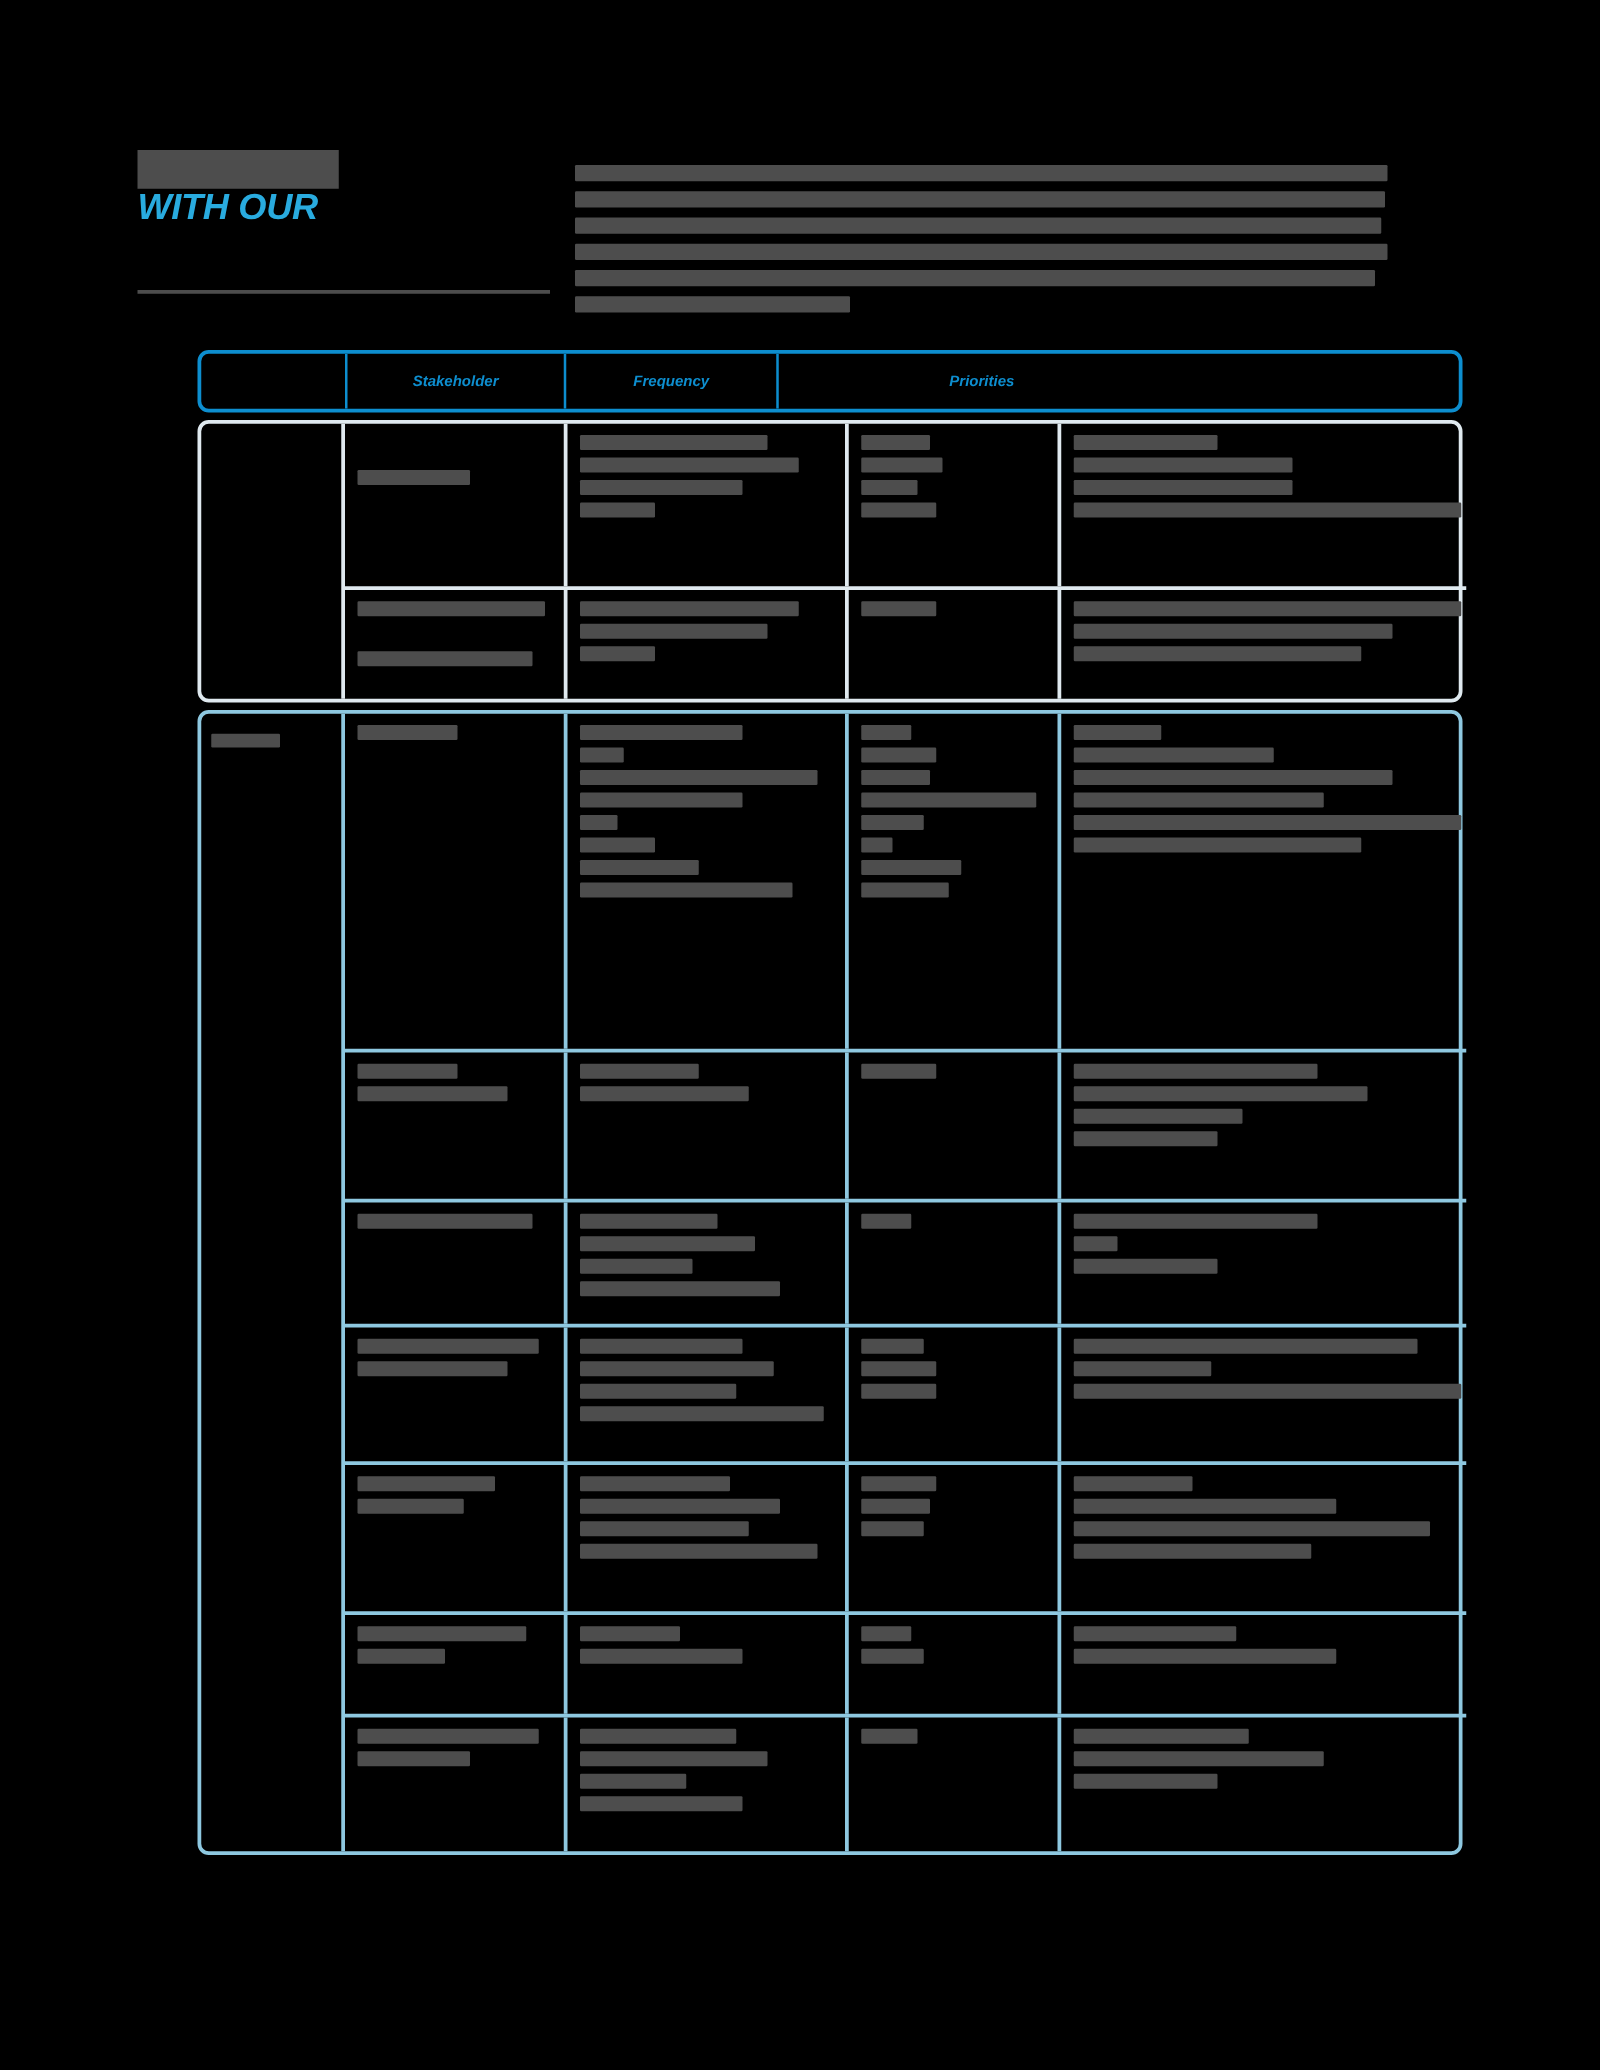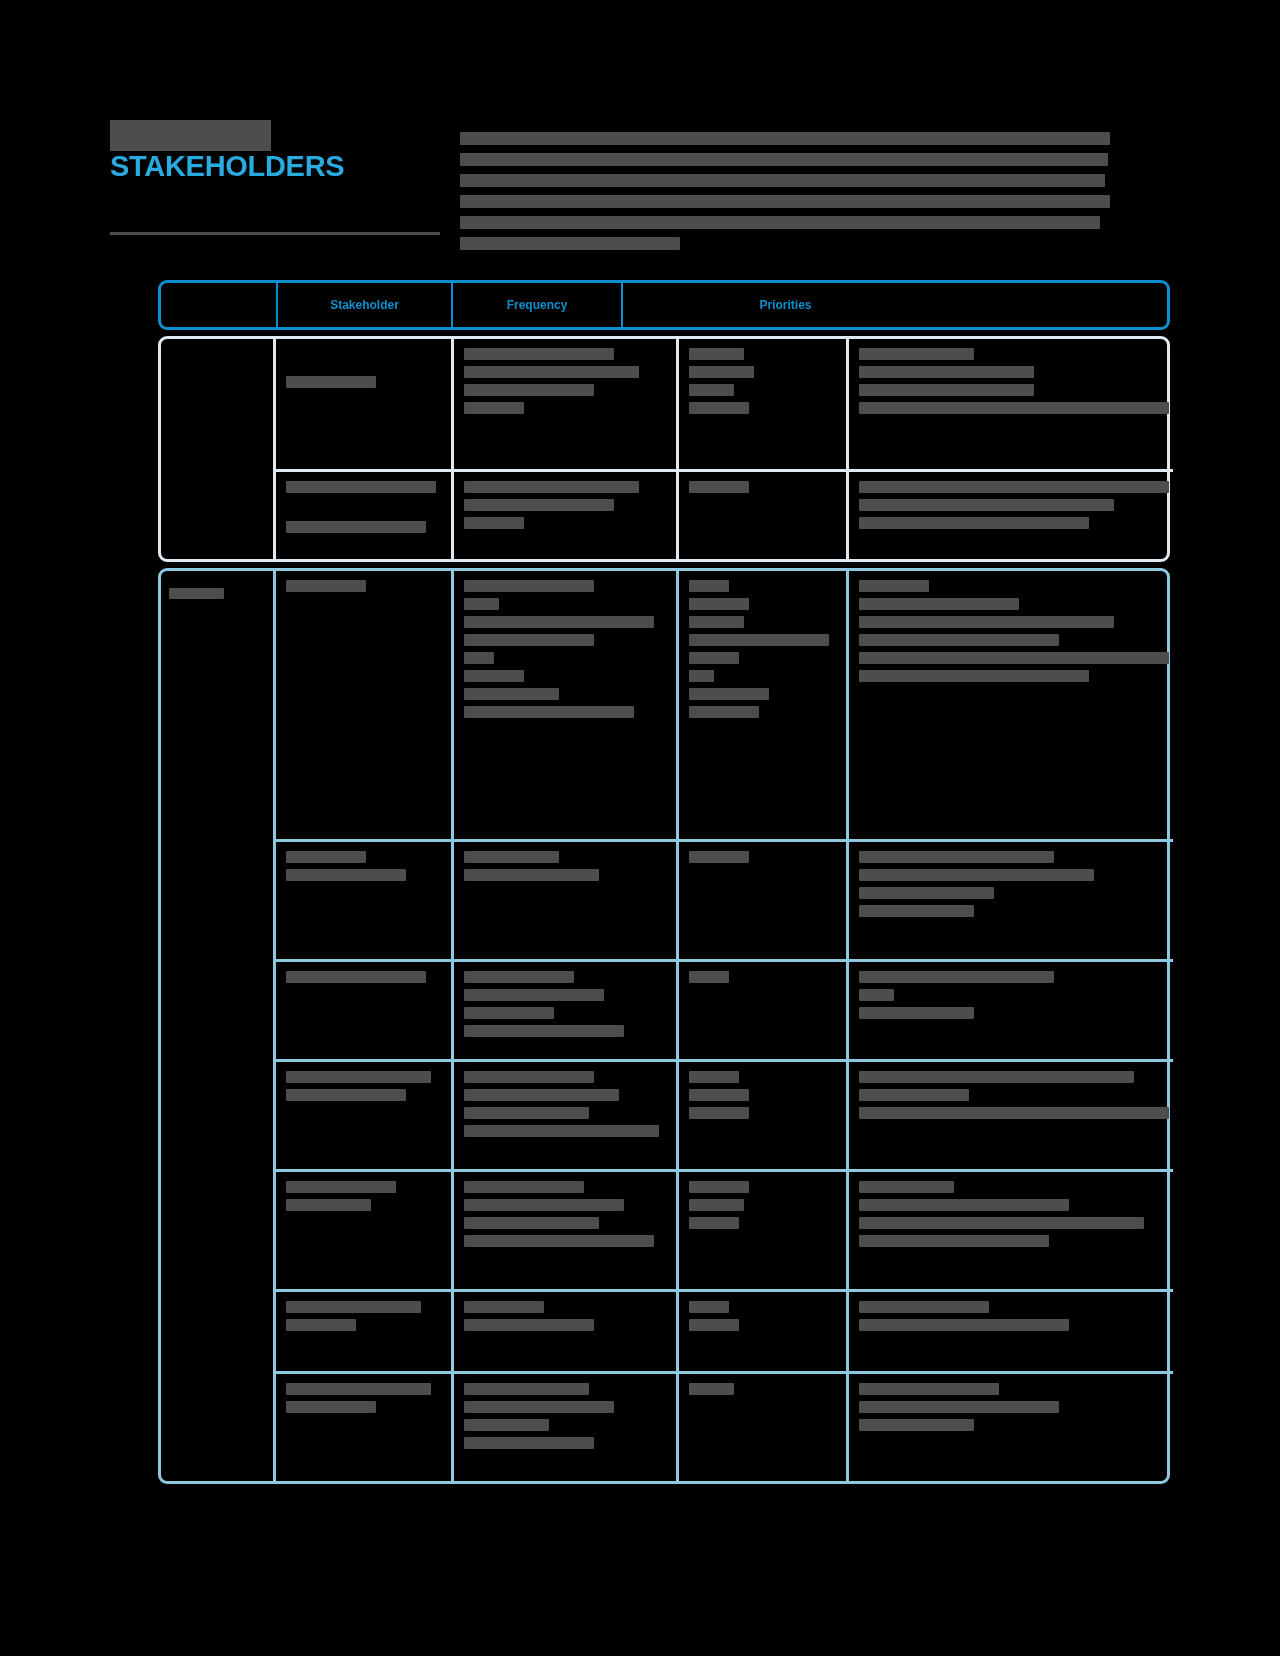--- a/index.html
+++ b/index.html
@@ -13,20 +13,21 @@
     position: relative;
     font-family: "Liberation Sans", sans-serif;
     overflow: hidden;
   }
 
   
   #page {
     position: absolute;
     inset: 0;
     background: #000000;
+    font-style: italic;
   }
 
   
   #header {
     position: absolute;
     left: 110px;
     top: 120px;
     width: 1010px;
     height: 130px;
   }
@@ -185,21 +186,21 @@
 </style>
 </head>
 <body>
 
 <div id="page">
 
   <div id="header">
 
     <div id="title-block">
       <div><span class="title-line redacted">REDACTED</span></div>
-      <div class="title-line accent">STAKEHOLDERS</div>
+      <div class="title-line accent">WITH OUR</div>
       <div id="title-rule"></div>
     </div>
 
     <div id="intro">
         <div class="intro-line" style="width: 650px;"></div>
         <div class="intro-line" style="width: 648px;"></div>
         <div class="intro-line" style="width: 645px;"></div>
         <div class="intro-line" style="width: 650px;"></div>
         <div class="intro-line" style="width: 640px;"></div>
         <div class="intro-line" style="width: 220px;"></div>

